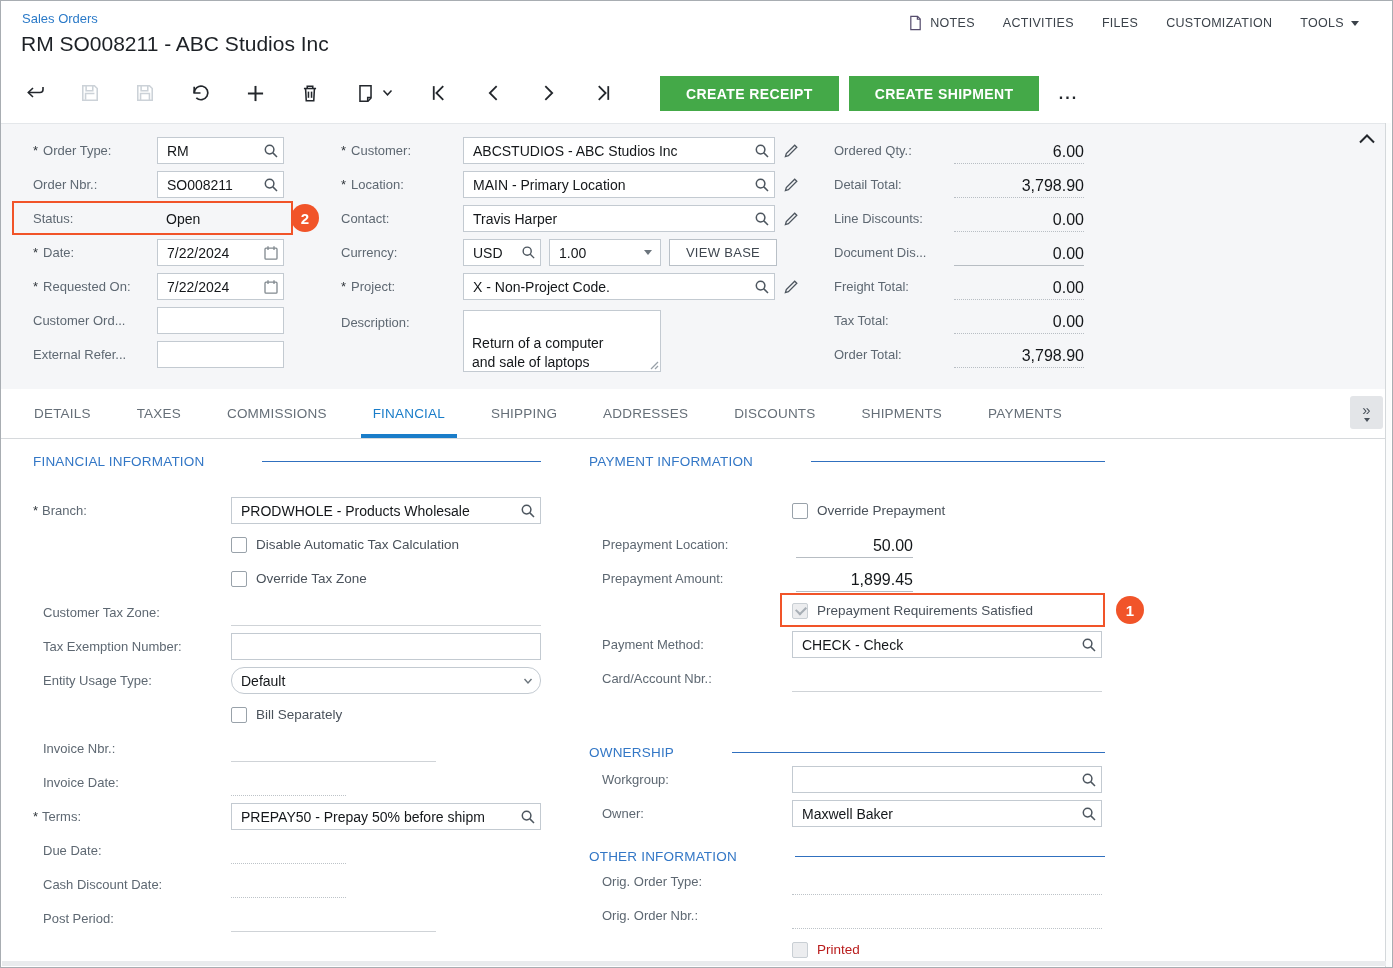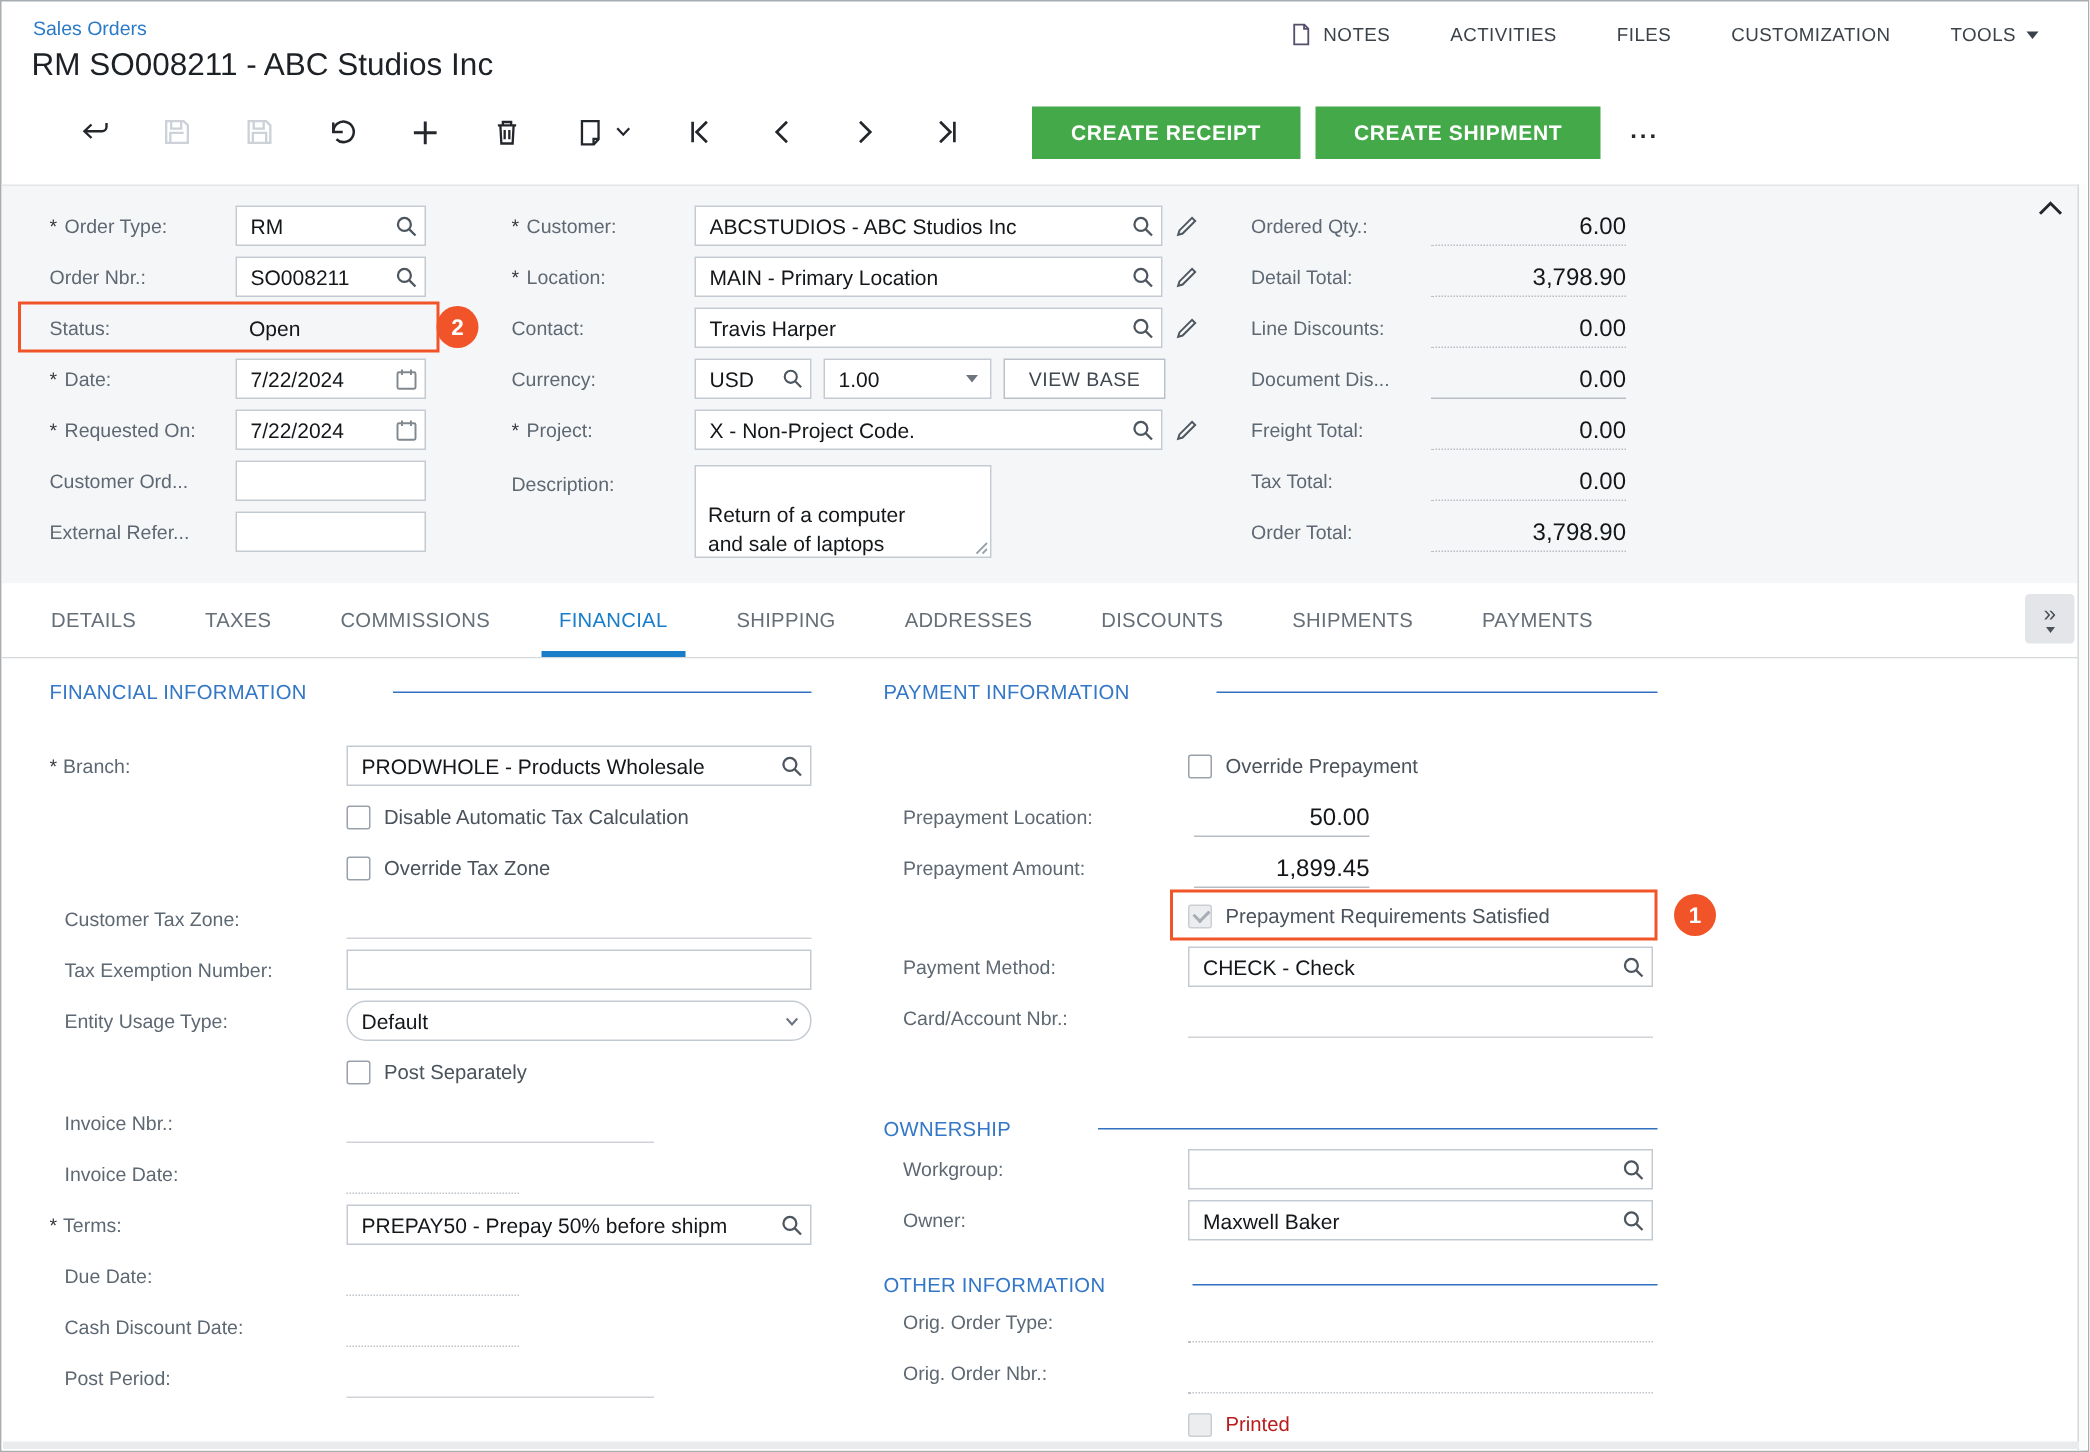--- a/index.html
+++ b/index.html
@@ -4,26 +4,26 @@
 <style>
   * { margin:0; padding:0; box-sizing:border-box; }
   html,body { width:1393px; height:968px; background:#fff; font-family:"Liberation Sans","DejaVu Sans",sans-serif; }
   .page { position:relative; width:1393px; height:968px; background:#fff; border:1px solid #a8adb2; overflow:hidden; }
 
   .abs { position:absolute; }
 
   
   .breadcrumb { position:absolute; left:21px; top:10px; font-size:13px; color:#2b7ac8; text-decoration:none; cursor:pointer; }
   .title { position:absolute; left:20px; top:31px; font-size:21px; color:#1d2126; font-weight:400; white-space:nowrap; }
-  .topmenu { position:absolute; right:33px; top:14px; display:flex; align-items:center; gap:40px; }
+  .topmenu { position:absolute; right:33px; top:14px; display:flex; align-items:center; gap:28px; }
   .topmenu .mitem { display:flex; align-items:center; gap:7px; font-size:12.5px; color:#3b424a; letter-spacing:.3px; cursor:pointer; white-space:nowrap; }
   .caret-down { width:0; height:0; border-left:4px solid transparent; border-right:4px solid transparent; border-top:5px solid #3b424a; display:inline-block; }
 
   
-  .toolbar { position:absolute; left:0; top:64px; width:1385px; height:46px; display:flex; align-items:center;padding-left:28px; }
+  .toolbar { position:absolute; left:0; top:64px; width:1385px; height:46px; display:flex; align-items:flex-end; }
   .tbico { width:36px; height:36px; margin-right:19px; display:flex; align-items:center; justify-content:center; cursor:pointer; flex:0 0 auto; }
   .tbico:first-child { margin-left:16px; }
   .tbico.wide { width:54px; }
   .gbtn { height:35px; background:#44a948; color:#fff; font-size:14px; font-weight:bold; letter-spacing:.4px; display:flex; align-items:center; padding:0 26px; margin-right:10px; cursor:pointer; border:none; white-space:nowrap; }
   .gbtn.first { margin-left:20px; }
   .morebtn { height:35px; width:38px; display:flex; align-items:center; justify-content:center; font-size:16px; font-weight:bold; color:#23272c; letter-spacing:2px; cursor:pointer; }
 
   
   .summary { position:absolute; left:0; top:122px; width:1386px; height:266px; background:#f5f6f8; border-top:1px solid #e4e7ea; }
   .scol { position:absolute; top:0; }
@@ -476,21 +476,21 @@
         <div class="field" style="width:310px;border-radius:13px;">
           <span class="t">Default</span>
           <svg class="dd-chevron" viewBox="0 0 10 10" fill="none" stroke="#6c757d" stroke-width="1.4">
               <polyline points="1.5,3 5,7 8.5,3"></polyline>
             </svg>
         </div>
       </div>
 
       <div class="cbrow" style="left:198px; top:262px;">
         <span class="cb"></span>
-        <span class="cblbl">Post Separately</span>
+        <span class="cblbl">Bill Separately</span>
       </div>
 
       <div class="frow" style="left:0; top:296px; width:508px;">
         <span class="lbl lc-lbl">Invoice Nbr.:</span>
         <div class="uline" style="width:205px;"><span></span></div>
       </div>
       <div class="frow" style="left:0; top:330px; width:508px;">
         <span class="lbl lc-lbl">Invoice Date:</span>
         <div class="dline" style="width:115px;"><span></span></div>
       </div>

